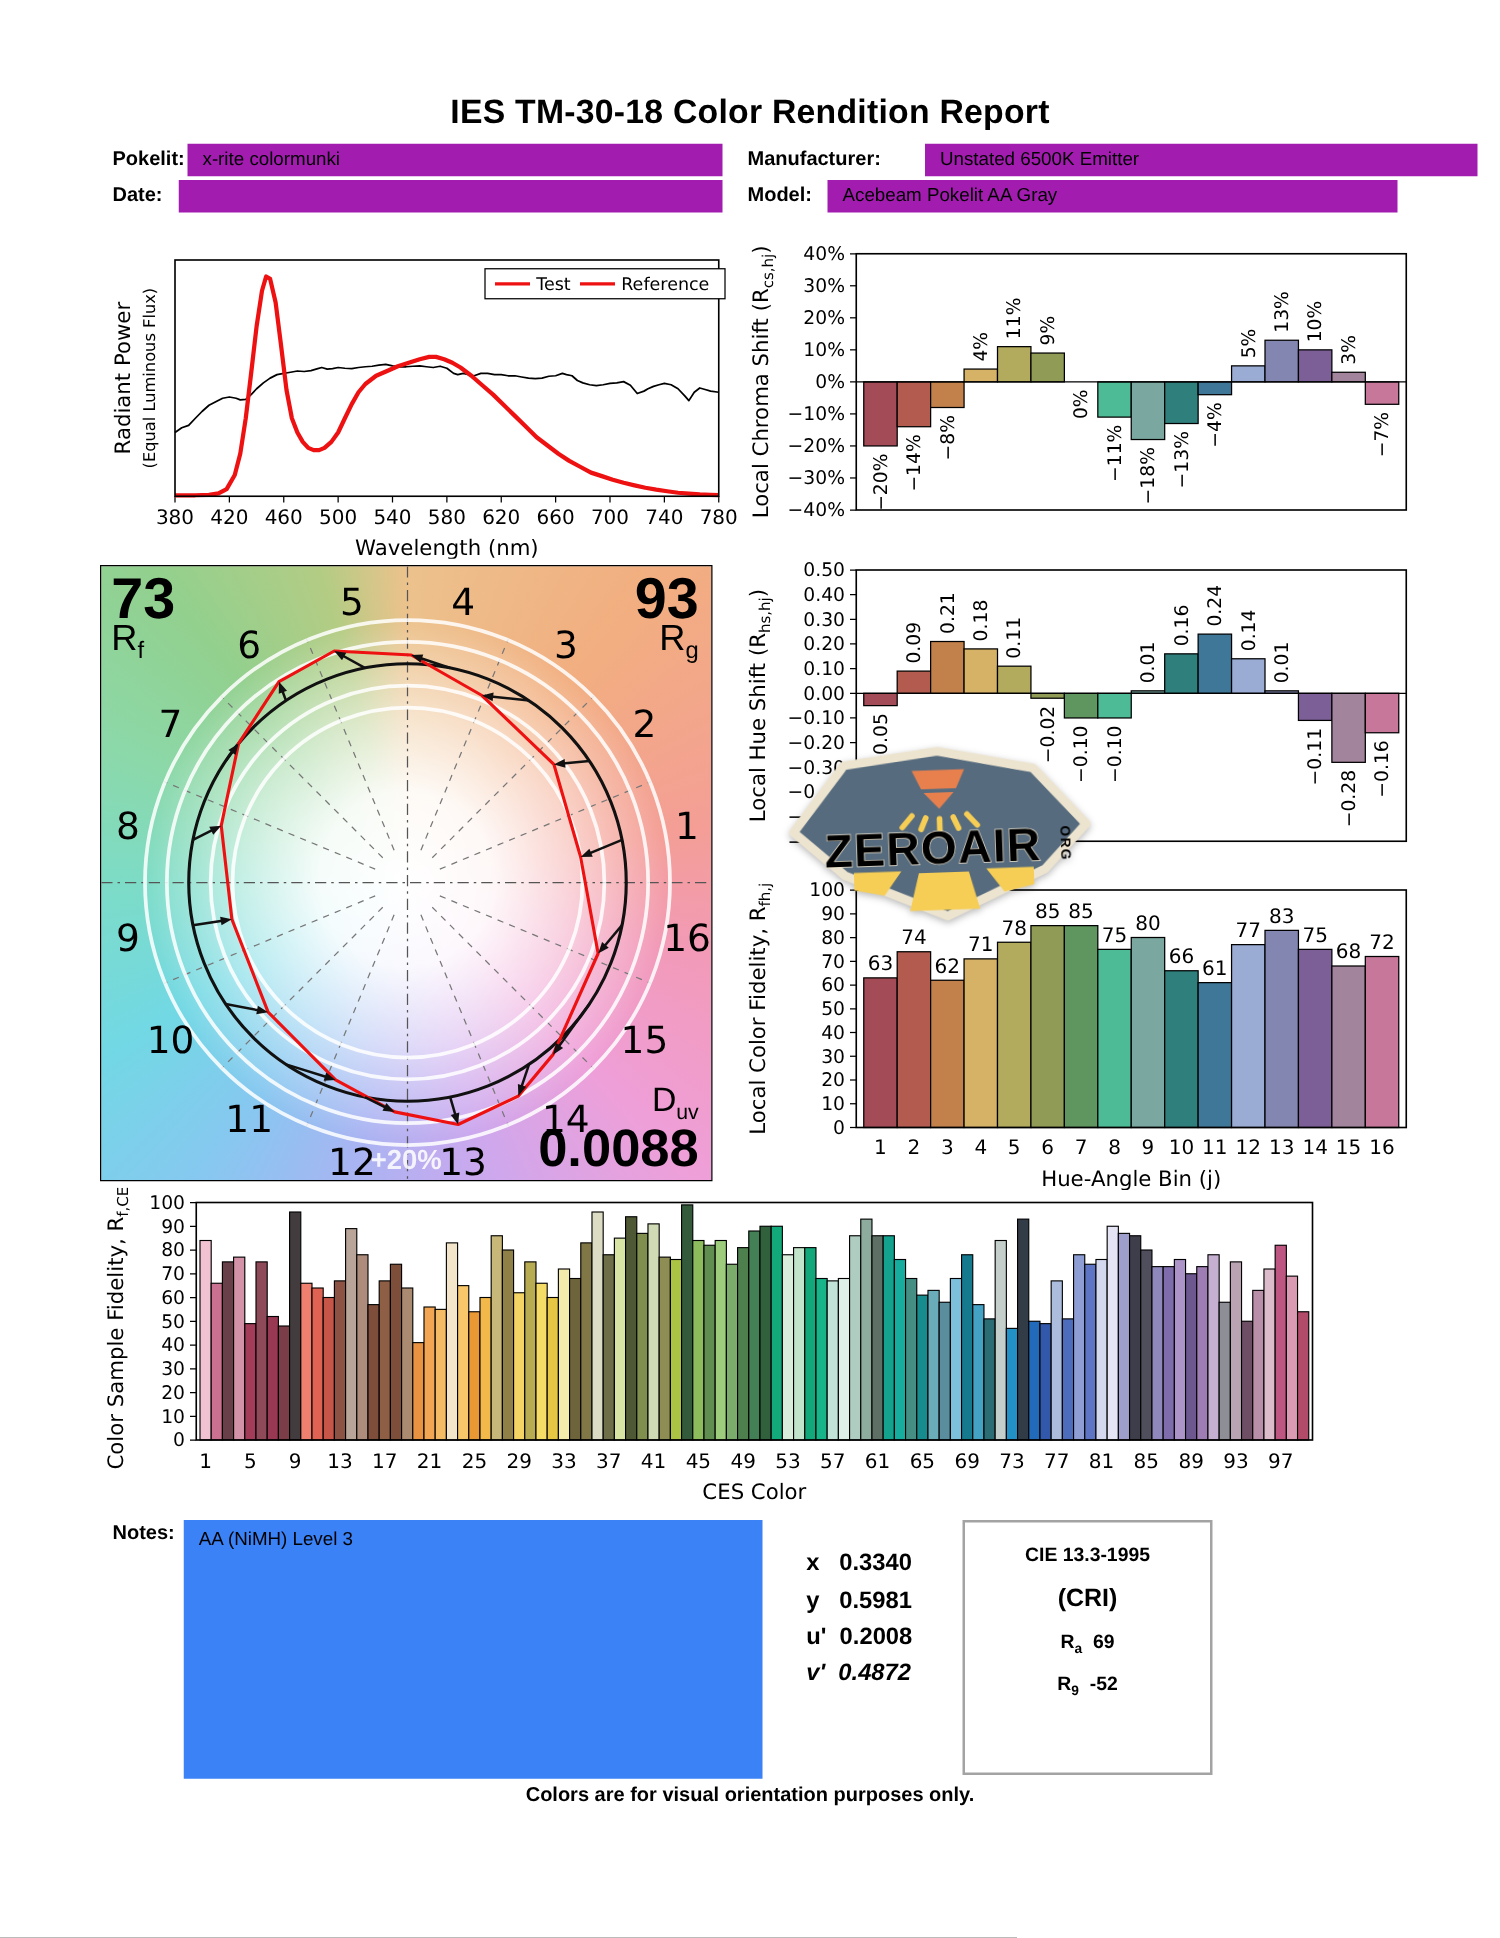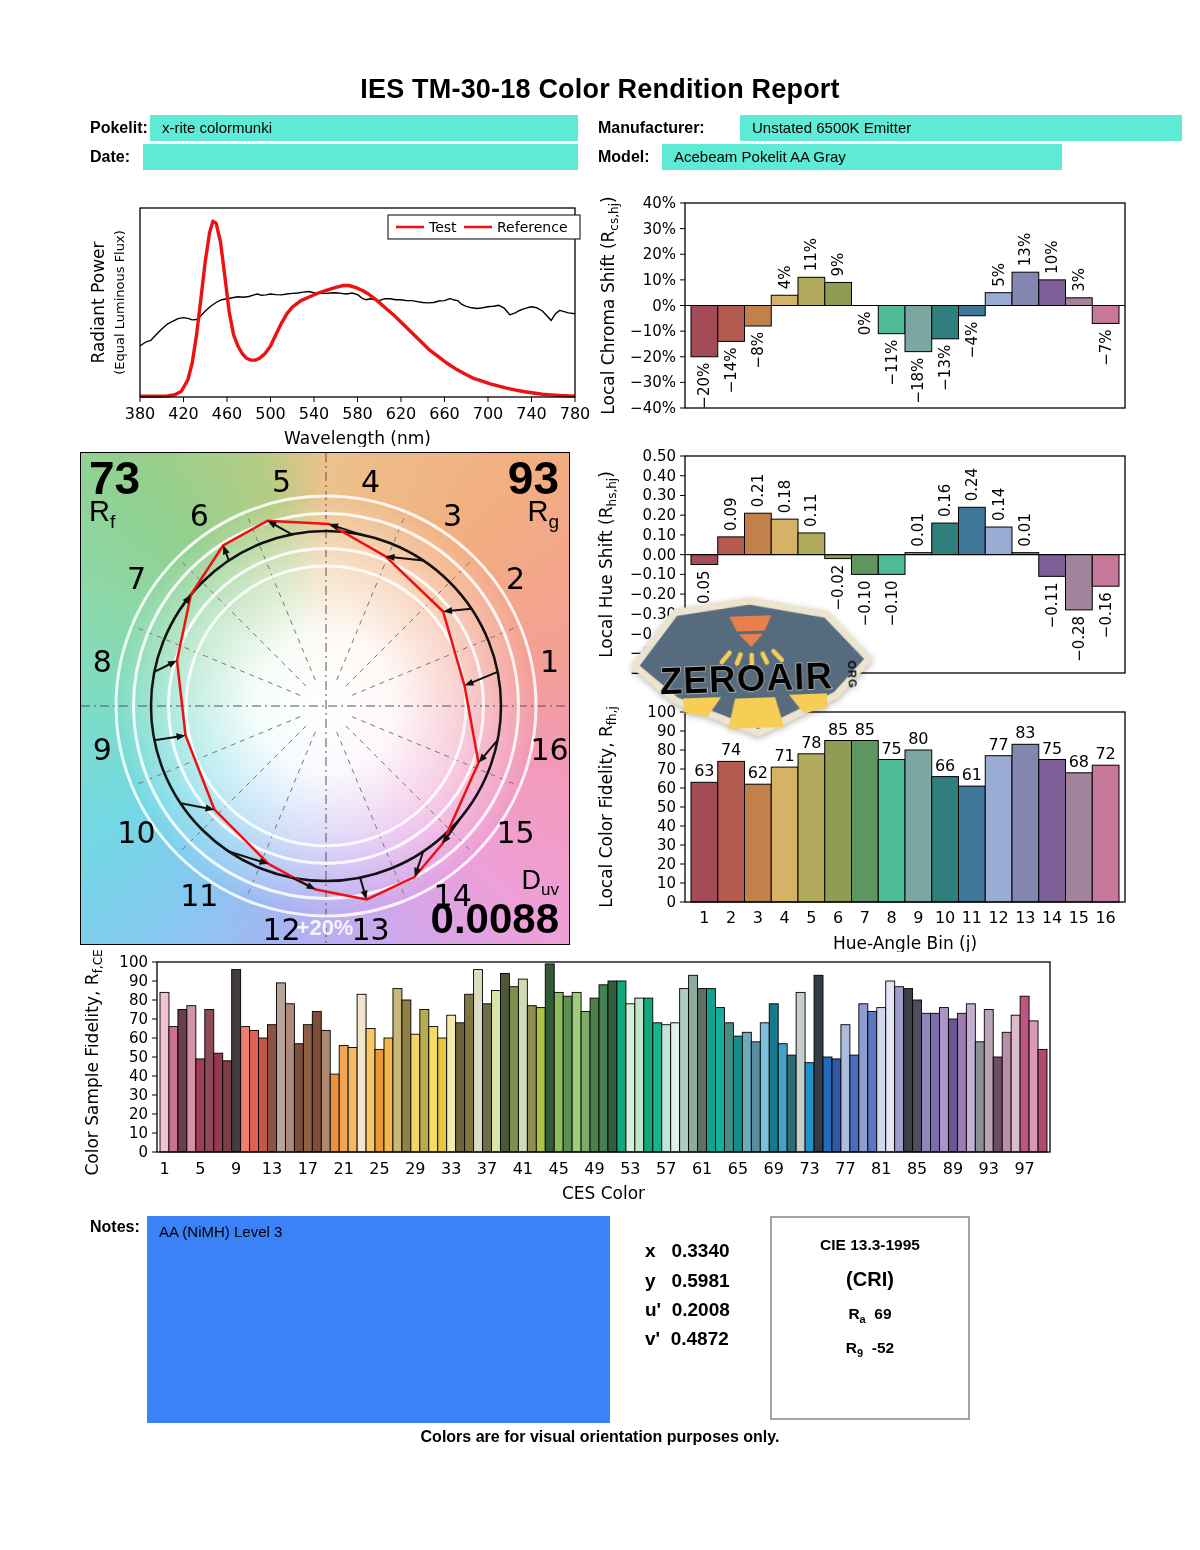--- a/index.html
+++ b/index.html
@@ -1,21 +1,21 @@
 <!DOCTYPE html>
 <html><head>
 <meta charset="utf-8">
 <style>
   html,body{margin:0;padding:0;background:#888;}
   #page{position:relative;width:1200px;height:1550px;background:#fff;margin:0 auto;
         font-family:"Liberation Sans",sans-serif;color:#000;overflow:hidden;}
   .abs{position:absolute;}
   #title{left:0;top:74px;width:100%;text-align:center;font-size:27px;font-weight:bold;letter-spacing:0.2px;}
   .hlabel{font-size:16px;font-weight:bold;white-space:nowrap;}
-  .hbox{background:#5eead4;}
+  .hbox{background:#a21caf;}
   .hval{font-size:15px;line-height:26px;padding-left:12px;white-space:nowrap;}
   svg text{font-family:"DejaVu Sans","Liberation Sans",sans-serif;fill:#000;}
   #cvg{left:80px;top:452px;width:490px;height:493px;border:1.5px solid #000;box-sizing:border-box;overflow:hidden;
     background:
       radial-gradient(circle at 50% 51%, #ffffff 0%, rgba(255,255,255,0.92) 20%, rgba(255,255,255,0.55) 38%, rgba(255,255,255,0) 60%),
       conic-gradient(from 0deg at 50% 51%, #ecc28c 0deg, #f2ae80 40deg, #f49e96 80deg, #f29ab8 105deg, #ef9fd8 135deg, #cca8ee 165deg, #a9b4f2 190deg, #86c8f0 215deg, #72d8e4 240deg, #7cdcc8 268deg, #8cd8a8 295deg, #92d08e 320deg, #b4cc84 345deg, #ecc28c 360deg);}
   #cvg .corner{position:absolute;line-height:1.0;}
   .bigN{font-size:46px;font-weight:bold;}
   .rsub{font-size:29px;font-weight:normal;}
   .rsub sub{font-size:19px;}
@@ -48,21 +48,21 @@
   </div>
   <div class="abs hlabel" style="left:598px;top:119px;">Manufacturer:</div>
   <div class="abs hbox" style="left:740px;top:115px;width:442px;height:26px;">
     <div class="hval">Unstated 6500K Emitter</div>
   </div>
   <div class="abs hlabel" style="left:90px;top:148px;">Date:</div>
   <div class="abs hbox" style="left:143px;top:144px;width:435px;height:26px;">
     <div class="hval"></div>
   </div>
   <div class="abs hlabel" style="left:598px;top:148px;">Model:</div>
-  <div class="abs hbox" style="left:662px;top:144px;width:400px;height:26px;">
+  <div class="abs hbox" style="left:662px;top:144px;width:456px;height:26px;">
     <div class="hval">Acebeam Pokelit AA Gray</div>
   </div>
 
   <svg class="abs" id="spd" style="left:88px;top:195px;" width="502" height="252">
       <line x1="52" y1="202" x2="52" y2="207" stroke="#000" stroke-width="1"></line>
       <text x="52" y="224" font-size="16" text-anchor="middle">380</text>
       <line x1="95.5" y1="202" x2="95.5" y2="207" stroke="#000" stroke-width="1"></line>
       <text x="95.5" y="224" font-size="16" text-anchor="middle">420</text>
       <line x1="139" y1="202" x2="139" y2="207" stroke="#000" stroke-width="1"></line>
       <text x="139" y="224" font-size="16" text-anchor="middle">460</text>
@@ -544,21 +544,21 @@
   <div class="abs" id="notes-box">
     <div id="notes-text">AA (NiMH) Level 3</div>
   </div>
 
   <div class="chrow" style="left:645px;top:1240px;">
     <span>x</span>&nbsp;&nbsp;&nbsp;<span>0.3340</span></div>
   <div class="chrow" style="left:645px;top:1270px;">
     <span>y</span>&nbsp;&nbsp;&nbsp;<span>0.5981</span></div>
   <div class="chrow" style="left:645px;top:1299px;">
     <span>u'</span>&nbsp;&nbsp;<span>0.2008</span></div>
-  <div class="chrow" style="left:645px;top:1328px;">
+  <div class="chrow" style="left:645px;top:1328px;font-style:italic;">
     <span>v'</span>&nbsp;&nbsp;<span>0.4872</span></div>
 
   <div class="abs" id="cri-box">
     <div class="t">CIE 13.3-1995</div>
     <div class="s">(CRI)</div>
     <div class="r"><span>R</span><sub>a</sub>&nbsp;&nbsp;<span>69</span></div>
     <div class="r"><span>R</span><sub>9</sub>&nbsp;&nbsp;<span>-52</span></div>
   </div>
 
   <div class="abs" id="footer">Colors are for visual orientation purposes only.</div>

